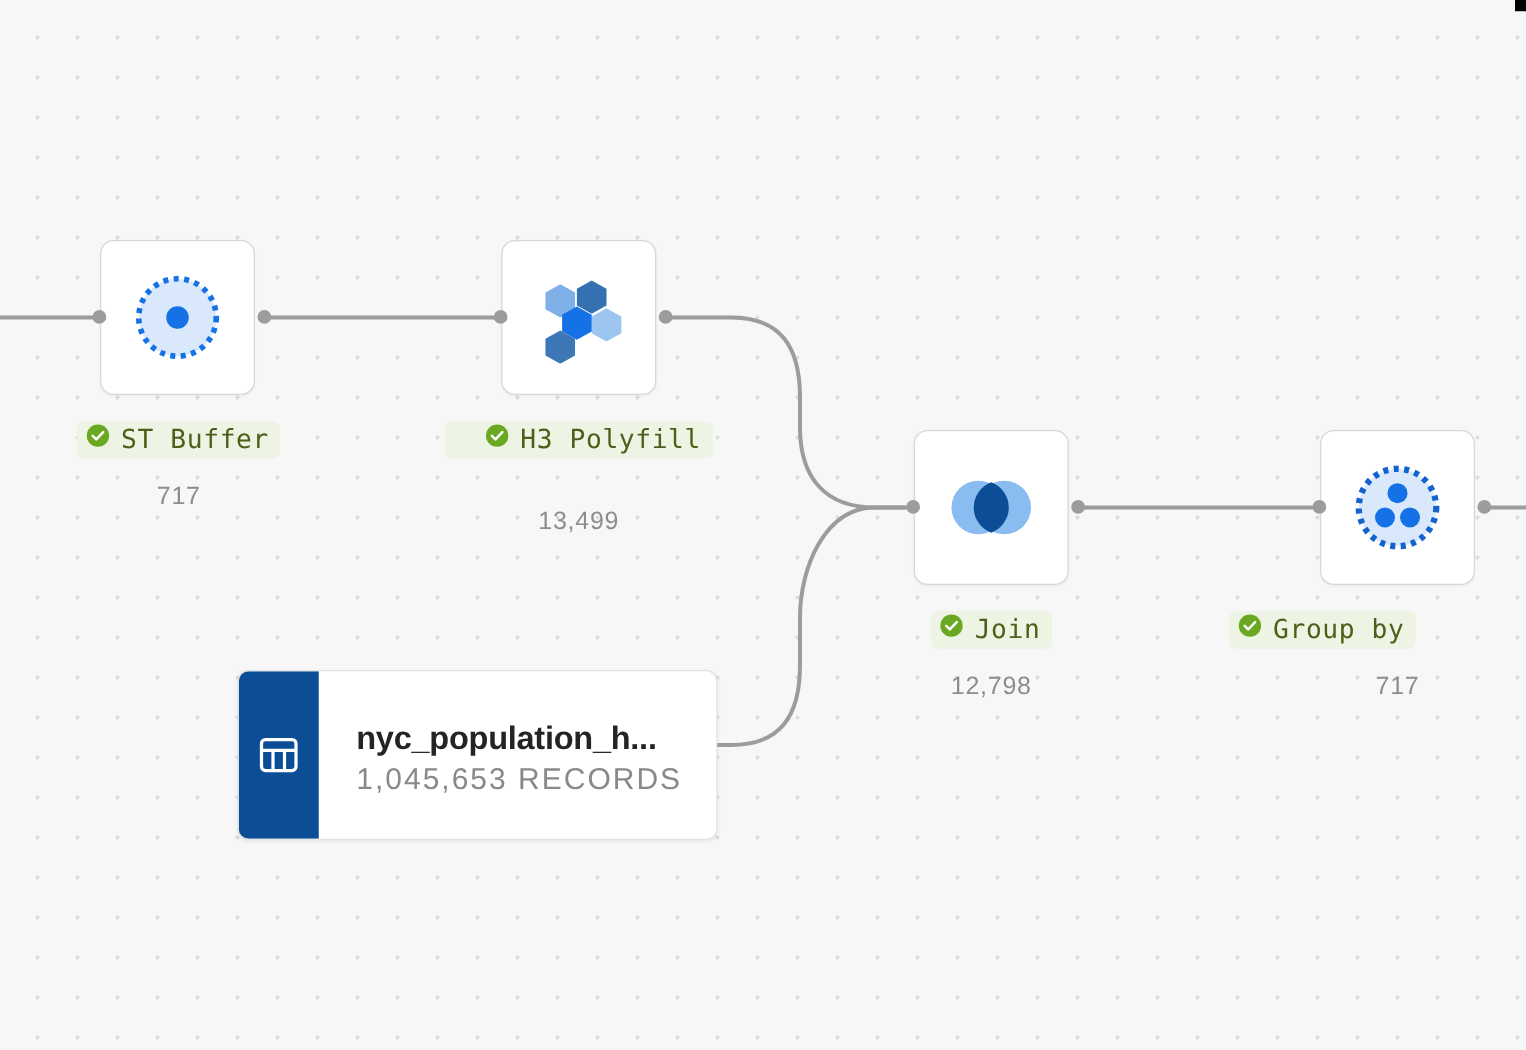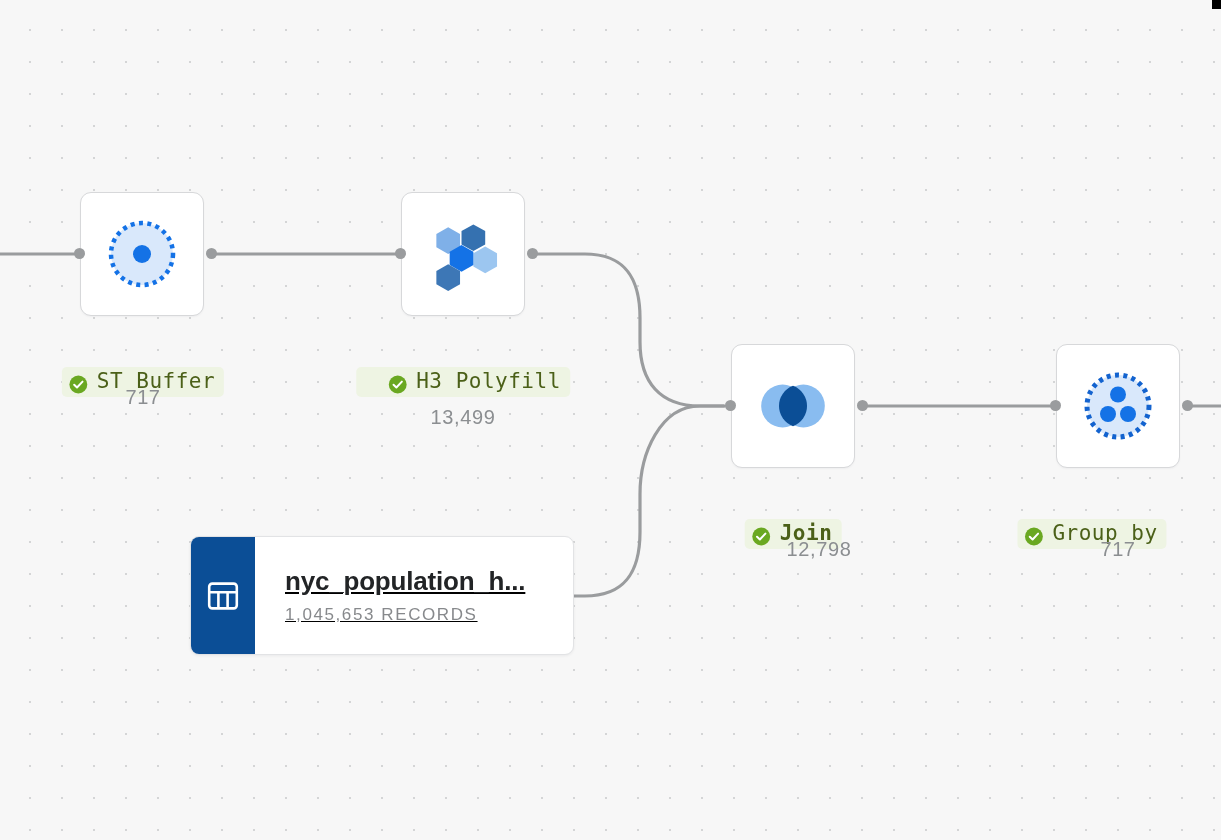--- a/index.html
+++ b/index.html
@@ -39,28 +39,27 @@
     border-radius: 11px;
     box-sizing: border-box;
     display: flex;
     align-items: center;
     justify-content: center;
     box-shadow: 0 1px 2px rgba(16,24,40,0.04);
   }
   .node-label {
     position: absolute;
     display: flex;
-    align-items: flex-end;
+    align-items: flex-start;
     gap: 9px;
     background: #eef4e3;
     border-radius: 5px;
     padding: 2px 9px 3px 7px;
     white-space: nowrap;
     transform: translateX(-50%);
-    margin-top: 30px;
   }
   .node-label .lbl-text {
     font-family: "DejaVu Sans Mono", "Liberation Mono", monospace;
     font-size: 21px;
     letter-spacing: 0.5px;
     color: #4b6018;
     line-height: 25px;
   }
   .check-icon {
     width: 19px;
@@ -85,29 +84,28 @@
     width: 11px;
     height: 11px;
     border-radius: 50%;
     background: #9a9c9e;
   }
 
   
   .source-card {
     position: absolute;
     width: 384px;
-    height: 119px;
+    height: 136px;
     background: #ffffff;
     border: 1px solid #e2e3e5;
     border-radius: 9px;
     box-sizing: border-box;
     display: flex;
     overflow: hidden;
     box-shadow: 0 1px 3px rgba(16,24,40,0.06);
-    text-decoration: underline;
   }
   .source-icon-pane {
     width: 64px;
     flex: 0 0 64px;
     background: #0b4e96;
     display: flex;
     align-items: center;
     justify-content: center;
   }
   .source-body {
@@ -119,21 +117,21 @@
   }
   .source-title {
     font-size: 26px;
     font-weight: bold;
     color: #222426;
     letter-spacing: -0.2px;
     line-height: 32px;
   }
   .source-sub {
     margin-top: 6px;
-    font-size: 17px;
+    font-size: 24px;
     color: #87898c;
     letter-spacing: 1.6px;
     line-height: 23px;
   }
 
   
   .corner-notch {
     position: absolute;
     top: 0;
     right: 0;
@@ -219,43 +217,43 @@
   <div class="node">
     <div class="node-box" style="left:731px; top:344px;">
       <svg width="74" height="74" viewBox="0 0 100 100">
         <circle cx="36" cy="50" r="29" fill="#89bcf0"></circle>
         <circle cx="64" cy="50" r="29" fill="#89bcf0"></circle>
         <path d="M50 22.8 A29 29 0 0 1 50 77.2 A29 29 0 0 1 50 22.8 Z" fill="#0b4e96"></path>
       </svg>
     </div>
     <div class="port" style="left:725px; top:400px;"></div>
     <div class="port" style="left:857px; top:400px;"></div>
-    <div class="node-label" style="left:793px; top:489px;font-weight:bold;">
+    <div class="node-label" style="left:793px; top:489px;">
       <svg class="check-icon" viewBox="0 0 20 20">
         <circle cx="10" cy="10" r="9.4" fill="#6aa821"></circle>
         <path d="M5.6 10.2 L8.6 13.1 L14.4 7.0" fill="none" stroke="#ffffff" stroke-width="2.1" stroke-linecap="round" stroke-linejoin="round"></path>
       </svg>
       <span class="lbl-text">Join</span>
     </div>
-    <div class="node-count" style="left:819px; top:538px;">12,798</div>
+    <div class="node-count" style="left:793px; top:538px;">12,798</div>
   </div>
 
   <div class="node">
     <div class="node-box" style="left:1056px; top:344px;">
       <svg width="74" height="74" viewBox="0 0 74 74">
         <circle cx="37" cy="37" r="31" fill="#d9e8fb"></circle>
         <circle cx="37" cy="37" r="31" fill="none" stroke="#1363cf" stroke-width="5" stroke-dasharray="4 4.4" stroke-linecap="butt"></circle>
         <circle cx="37" cy="25.5" r="8" fill="#1472e6"></circle>
         <circle cx="27" cy="45" r="8" fill="#1472e6"></circle>
         <circle cx="47" cy="45" r="8" fill="#1472e6"></circle>
       </svg>
     </div>
     <div class="port" style="left:1050px; top:400px;"></div>
     <div class="port" style="left:1182px; top:400px;"></div>
-    <div class="node-label" style="left:1092px; top:489px;">
+    <div class="node-label" style="left:1058px; top:489px;">
       <svg class="check-icon" viewBox="0 0 20 20">
         <circle cx="10" cy="10" r="9.4" fill="#6aa821"></circle>
         <path d="M5.6 10.2 L8.6 13.1 L14.4 7.0" fill="none" stroke="#ffffff" stroke-width="2.1" stroke-linecap="round" stroke-linejoin="round"></path>
       </svg>
       <span class="lbl-text">Group by</span>
     </div>
     <div class="node-count" style="left:1118px; top:538px;">717</div>
   </div>
 
   <div class="source-card" style="left:190px; top:536px;">

